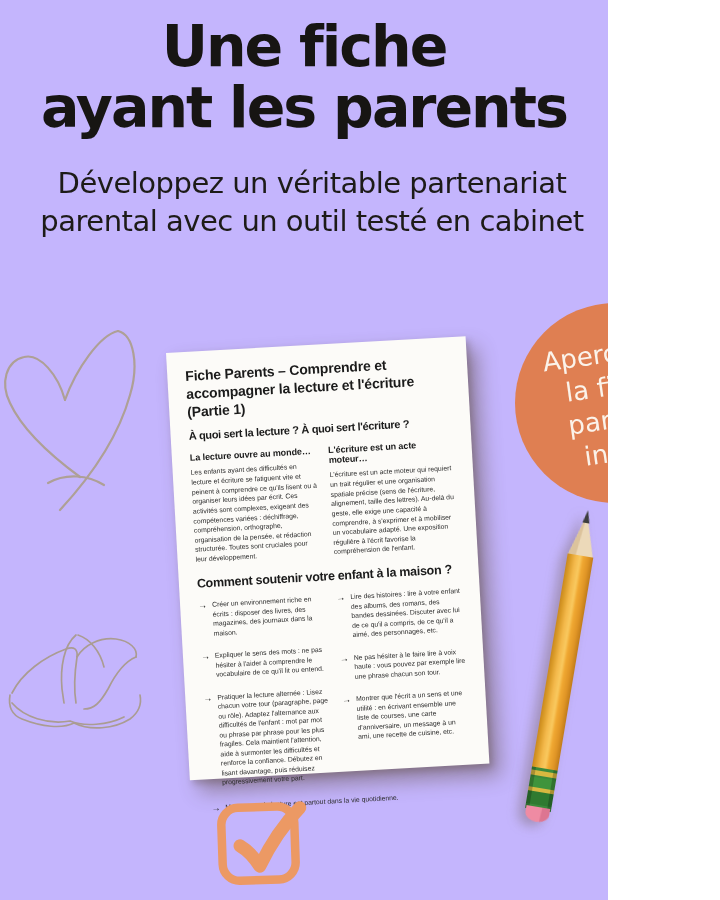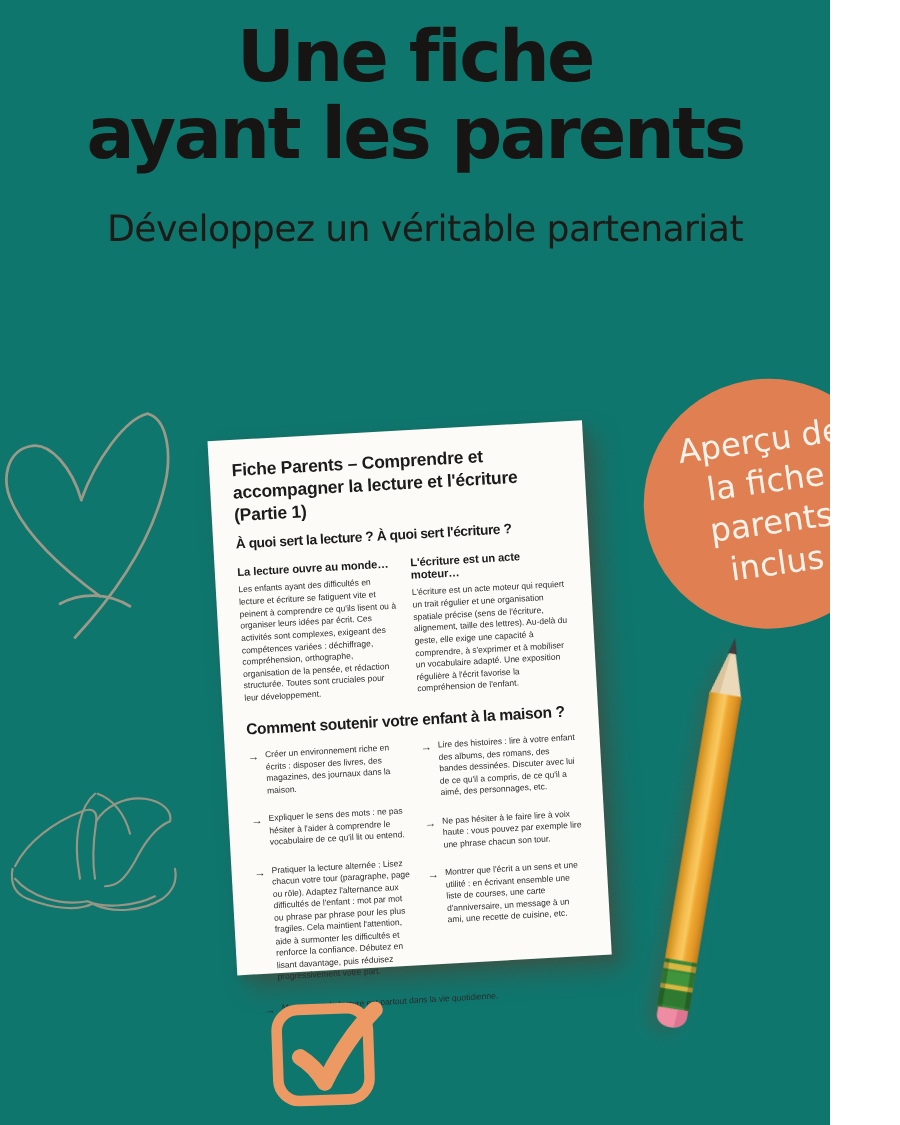--- a/index.html
+++ b/index.html
@@ -1,19 +1,19 @@
 <!DOCTYPE html>
 <html lang="fr"><head>
 <meta charset="utf-8">
 <style>
   html,body{margin:0;padding:0;}
   body{width:720px;height:900px;}
   .canvas{
-    position:relative;width:664px;height:900px;overflow:hidden;
-    background:#0f766e;
+    position:relative;width:608px;height:900px;overflow:hidden;
+    background:#c4b5fd;
     font-family:"Liberation Sans",sans-serif;
   }
   
   .title-block{position:absolute;top:16px;left:0;right:0;text-align:center;}
   .title{
     font-family:"DejaVu Sans",sans-serif;font-weight:700;
     font-size:57px;line-height:61px;letter-spacing:-2px;color:#171513;margin:0;
   }
   .title span{display:block;}
   .subtitle{
@@ -69,20 +69,21 @@
 
 <div class="canvas">
 
   <div class="title-block">
     <h1 class="title">
       <span>Une fiche</span>
       <span>ayant les parents</span>
     </h1>
     <p class="subtitle">
       <span>Développez un véritable partenariat</span>
+      <span>parental avec un outil testé en cabinet</span>
     </p>
   </div>
 
   <svg class="sketch heart" width="150" height="190" viewBox="0 0 150 190" fill="none">
     <g stroke="#ac9e8b" stroke-width="2.2" stroke-linecap="round" opacity="0.9">
       <path d="M65,75 C58,50 40,28 24,32 C6,36 0,58 10,78 C22,104 50,130 80,152"></path>
       <path d="M118,6 C100,10 76,44 65,75"></path>
       <path d="M118,6 C134,10 139,40 130,70 C120,106 96,146 60,185"></path>
       <path d="M48,158 C66,148 88,150 104,160"></path>
     </g>

